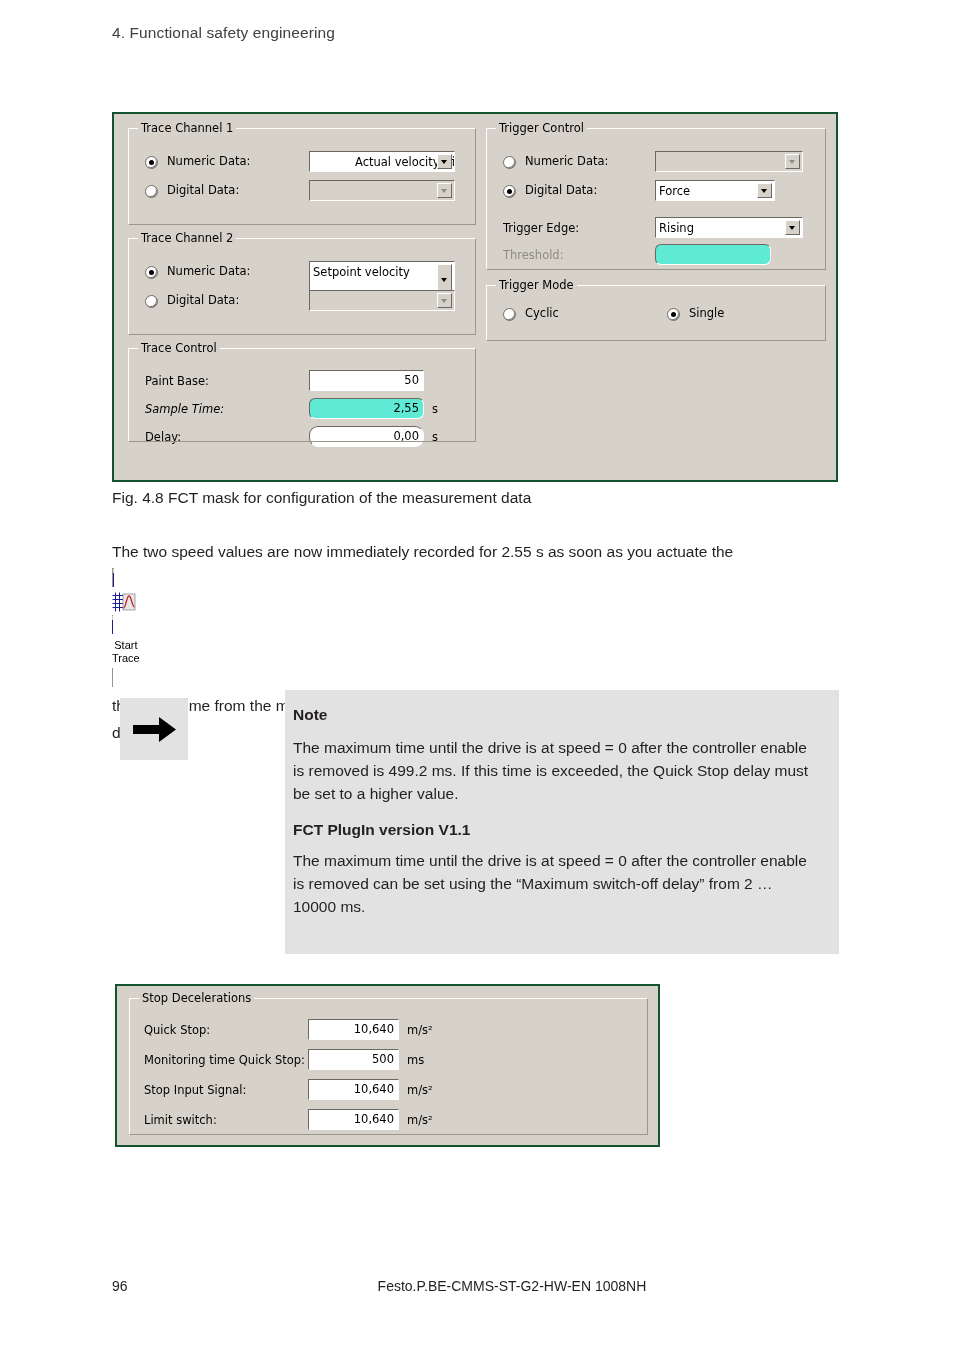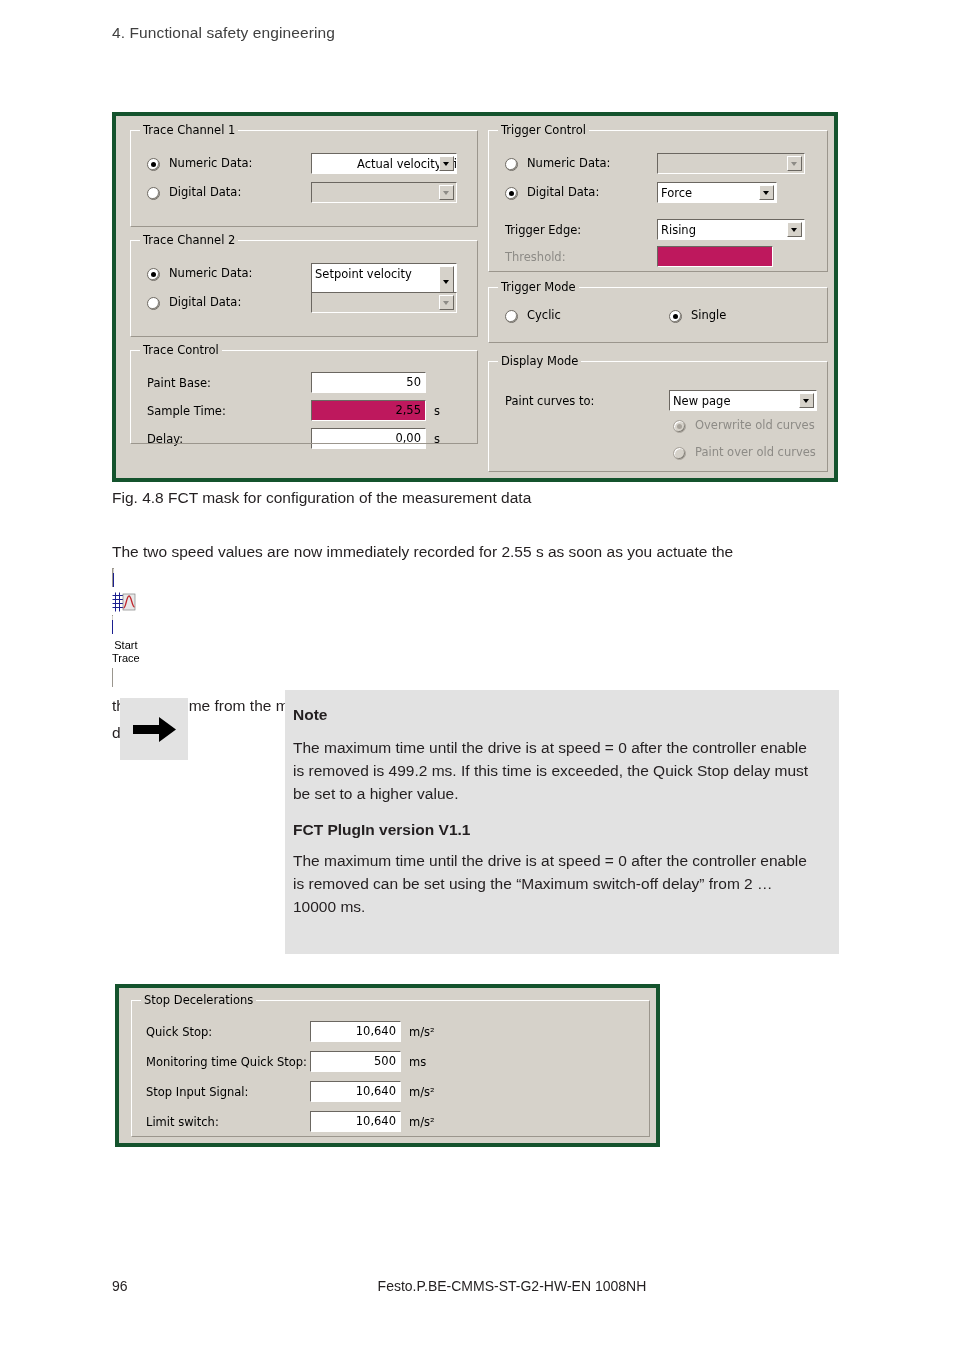--- a/index.html
+++ b/index.html
@@ -139,21 +139,21 @@
   .note-box .n-para {
     margin: 0 0 16px 0;
     line-height: 23px;
   }
   .note-box .n-para:last-child { margin-bottom: 0; }
 
   
   .win {
     position: absolute;
     background: #d6d2ca;
-    border: 4px solid #14532d;
+    border: 2px solid #14532d;
     box-sizing: border-box;
     font-family: "DejaVu Sans", sans-serif;
     font-size: 11.5px;
     color: #000;
   }
   .fig-top {
     left: 112px;
     top: 112px;
     width: 726px;
     height: 370px;
@@ -236,22 +236,23 @@
     border-color: #6b6761 #ffffff #ffffff #6b6761;
     font-size: 11.5px;
     line-height: 17px;
     text-align: right;
     padding: 1px 4px 0 3px;
     color: #000;
     white-space: nowrap;
     overflow: hidden;
   }
   .tbox.dis {
-    background: #be185d;
-    color: #000;
+    background: #5eead4;
+    color: #000;
+    border-radius: 6px;
   }
 
   
   .combo {
     position: absolute;
     background: #ffffff;
     box-sizing: border-box;
     border: 1px solid;
     border-color: #6b6761 #ffffff #ffffff #6b6761;
     font-size: 11.5px;
@@ -338,26 +339,26 @@
         <span class="arrow"></span>
       </div>
     </div>
 
     <div class="group" style="left:14px; top:234px; width:348px; height:94px;">
       <span class="gtitle">Trace Control</span>
 
       <span class="fld-label" style="left:16px; top:25px;">Paint Base:</span>
       <div class="tbox" style="left:180px; top:21px; width:115px; height:21px;">50</div>
 
-      <span class="fld-label" style="left:16px; top:53px;">Sample Time:</span>
+      <span class="fld-label" style="left:16px; top:53px;font-style:italic;">Sample Time:</span>
       <div class="tbox dis" style="left:180px; top:49px; width:115px; height:21px;">2,55</div>
       <span class="unit" style="left:303px; top:53px;">s</span>
 
       <span class="fld-label" style="left:16px; top:81px;">Delay:</span>
-      <div class="tbox" style="left:180px; top:77px; width:115px; height:21px;">0,00</div>
+      <div class="tbox" style="left:180px; top:77px; width:115px; height:21px;border-radius:9px;">0,00</div>
       <span class="unit" style="left:303px; top:81px;">s</span>
     </div>
 
     <div class="group" style="left:372px; top:14px; width:340px; height:142px;">
       <span class="gtitle">Trigger Control</span>
 
       <span class="radio" style="left:16px; top:27px;"></span>
       <span class="fld-label" style="left:38px; top:25px;">Numeric Data:</span>
       <div class="combo dis" style="left:168px; top:22px; width:148px; height:21px;">
         <span></span>
@@ -384,35 +385,20 @@
     <div class="group" style="left:372px; top:171px; width:340px; height:56px;">
       <span class="gtitle">Trigger Mode</span>
 
       <span class="radio" style="left:16px; top:22px;"></span>
       <span class="fld-label" style="left:38px; top:20px;">Cyclic</span>
 
       <span class="radio on" style="left:180px; top:22px;"></span>
       <span class="fld-label" style="left:202px; top:20px;">Single</span>
     </div>
 
-    <div class="group" style="left:372px; top:245px; width:340px; height:111px;">
-      <span class="gtitle">Display Mode</span>
-
-      <span class="fld-label" style="left:16px; top:32px;">Paint curves to:</span>
-      <div class="combo" style="left:180px; top:28px; width:148px; height:21px;">
-        <span>New page</span>
-        <span class="arrow"></span>
-      </div>
-
-      <span class="radio dis on" style="left:184px; top:58px;"></span>
-      <span class="fld-label disabled" style="left:206px; top:56px;">Overwrite old curves</span>
-
-      <span class="radio dis" style="left:184px; top:85px;"></span>
-      <span class="fld-label disabled" style="left:206px; top:83px;">Paint over old curves</span>
-    </div>
   </div>
 
   <div class="fig-caption">Fig. 4.8 FCT mask for configuration of the measurement data</div>
 
   <div class="body-copy">
     <span class="line">The two speed values are now immediately recorded for 2.55 s as soon as you actuate the</span>
     <span class="inline-btn-wrap">
       <span class="trace-button">
         <span class="glyph">
           <svg width="24" height="20" viewBox="0 0 24 20">

